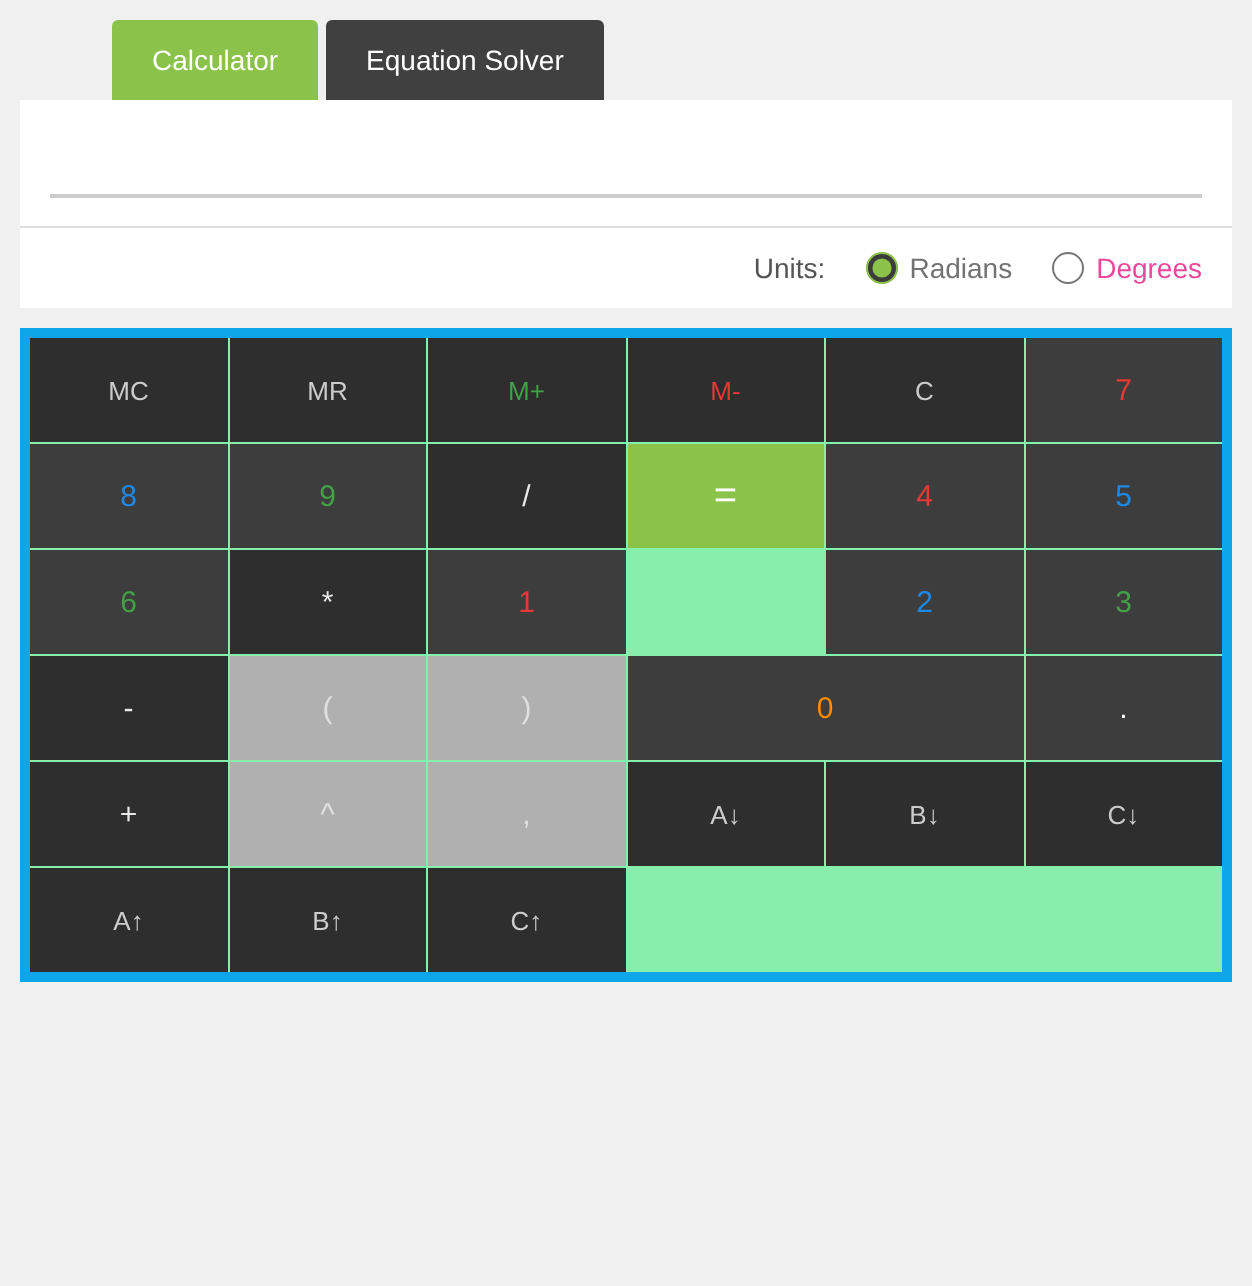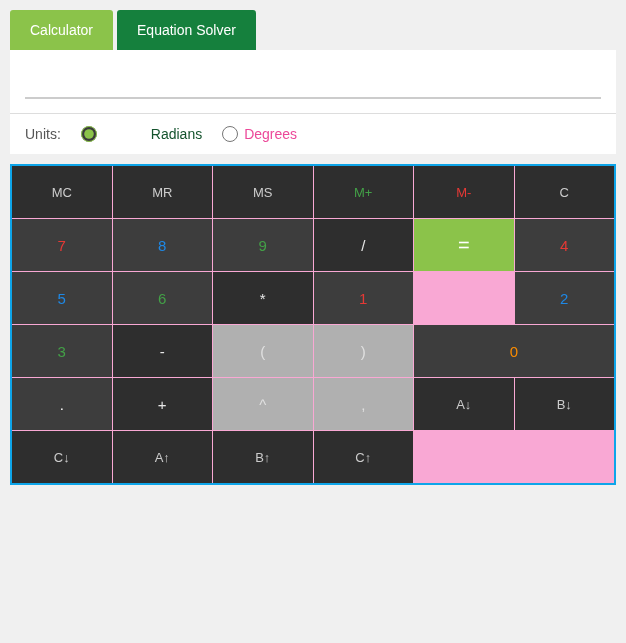--- a/index.html
+++ b/index.html
@@ -9,32 +9,33 @@
       width: 626px;
       min-height: 643px;
     }
 
     
     .tab-bar {
       display: flex;
       background: #f0f0f0;
       padding: 10px 10px 0 10px;
       gap: 4px;
+      margin-left: 46px;
     }
     .tab {
       padding: 12px 20px;
       border: none;
       cursor: pointer;
       font-size: 14px;
       font-weight: 500;
       border-radius: 3px 3px 0 0;
       color: white;
       background: #8bc34a;
     }
-    .tab.active { background: #15803d; }
+    .tab.active { background: #404040; }
 
     
     .display-area {
       background: white;
       padding: 10px 15px;
       margin: 0 10px;
     }
     .display-input {
       width: 100%;
       border: none;
@@ -48,49 +49,50 @@
     
     .units-row {
       display: flex;
       align-items: center;
       padding: 12px 15px;
       margin: 0 10px;
       background: white;
       gap: 20px;
       font-size: 14px;
       color: #555;
+      justify-content: flex-end;
     }
     .units-label {
       font-weight: 500;
       color: #555;
     }
     .radio-group {
       display: flex;
       align-items: center;
       gap: 6px;
     }
     .radio-group input[type="radio"] {
       accent-color: #8bc34a;
       width: 16px;
       height: 16px;
     }
     .radio-text {
       font-size: 14px;
     }
-    .radio-text.active { color: #14532d; margin-left: 48px; }
+    .radio-text.active { color: #737373; }
     .radio-text.inactive { color: #ec4899; }
 
     
     .calc-grid {
       margin: 10px 10px 10px 10px;
-      background: #f9a8d4;
+      background: #86efac;
       display: grid;
       grid-template-columns: repeat(6, 1fr);
       gap: 1px;
-      border: 2px solid #0ea5e9;
+      border: 5px solid #0ea5e9;
     }
 
     .calc-btn {
       background: #3d3d3d;
       color: white;
       border: none;
       padding: 0;
       height: 52px;
       font-size: 15px;
       cursor: pointer;
@@ -163,21 +165,20 @@
   <div class="radio-group">
     <input type="radio" name="units" value="degrees" style="">
     <span class="radio-text inactive">Degrees</span>
   </div>
 </div>
 
 <div class="calc-grid">
 
   <button class="calc-btn memory">MC</button>
   <button class="calc-btn memory">MR</button>
-  <button class="calc-btn memory">MS</button>
   <button class="calc-btn memory">
       <span style="color:#43a047;">M+</span>
     </button>
   <button class="calc-btn memory">
       <span style="color:#e53935;">M-</span>
     </button>
   <button class="calc-btn memory">C</button>
 
   <button class="calc-btn number">
       <span style="color:#e53935;">7</span>

